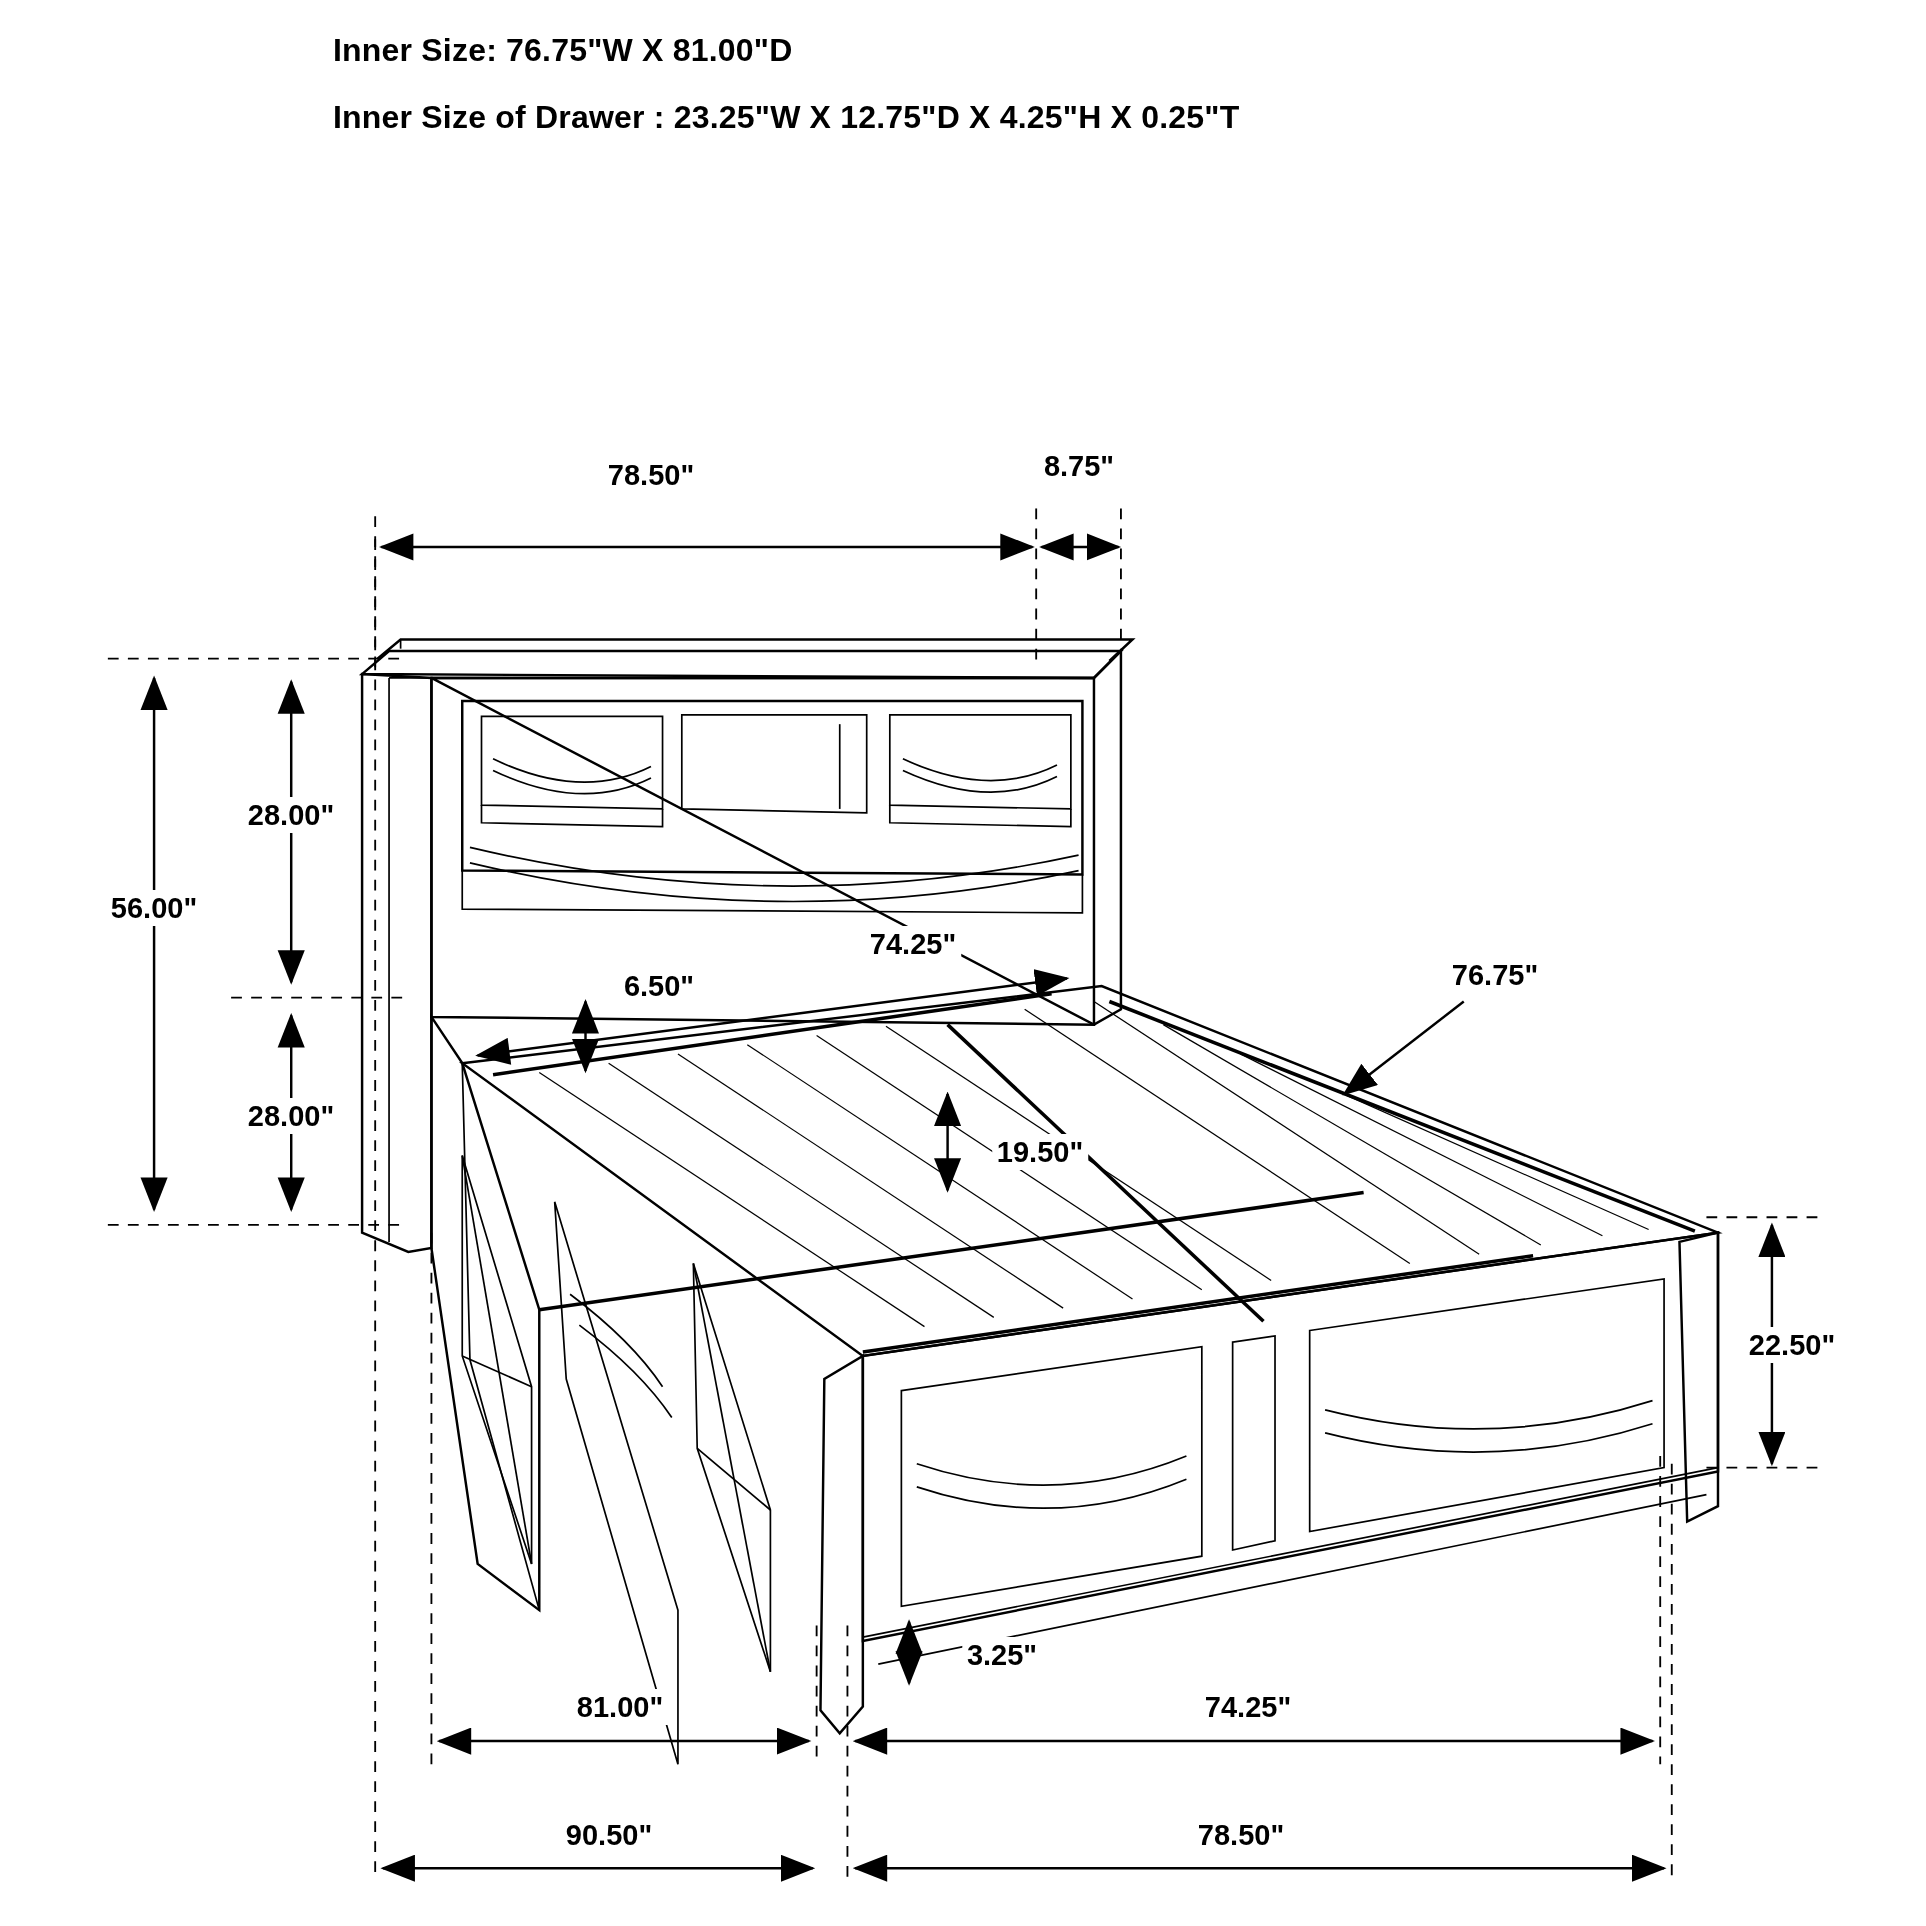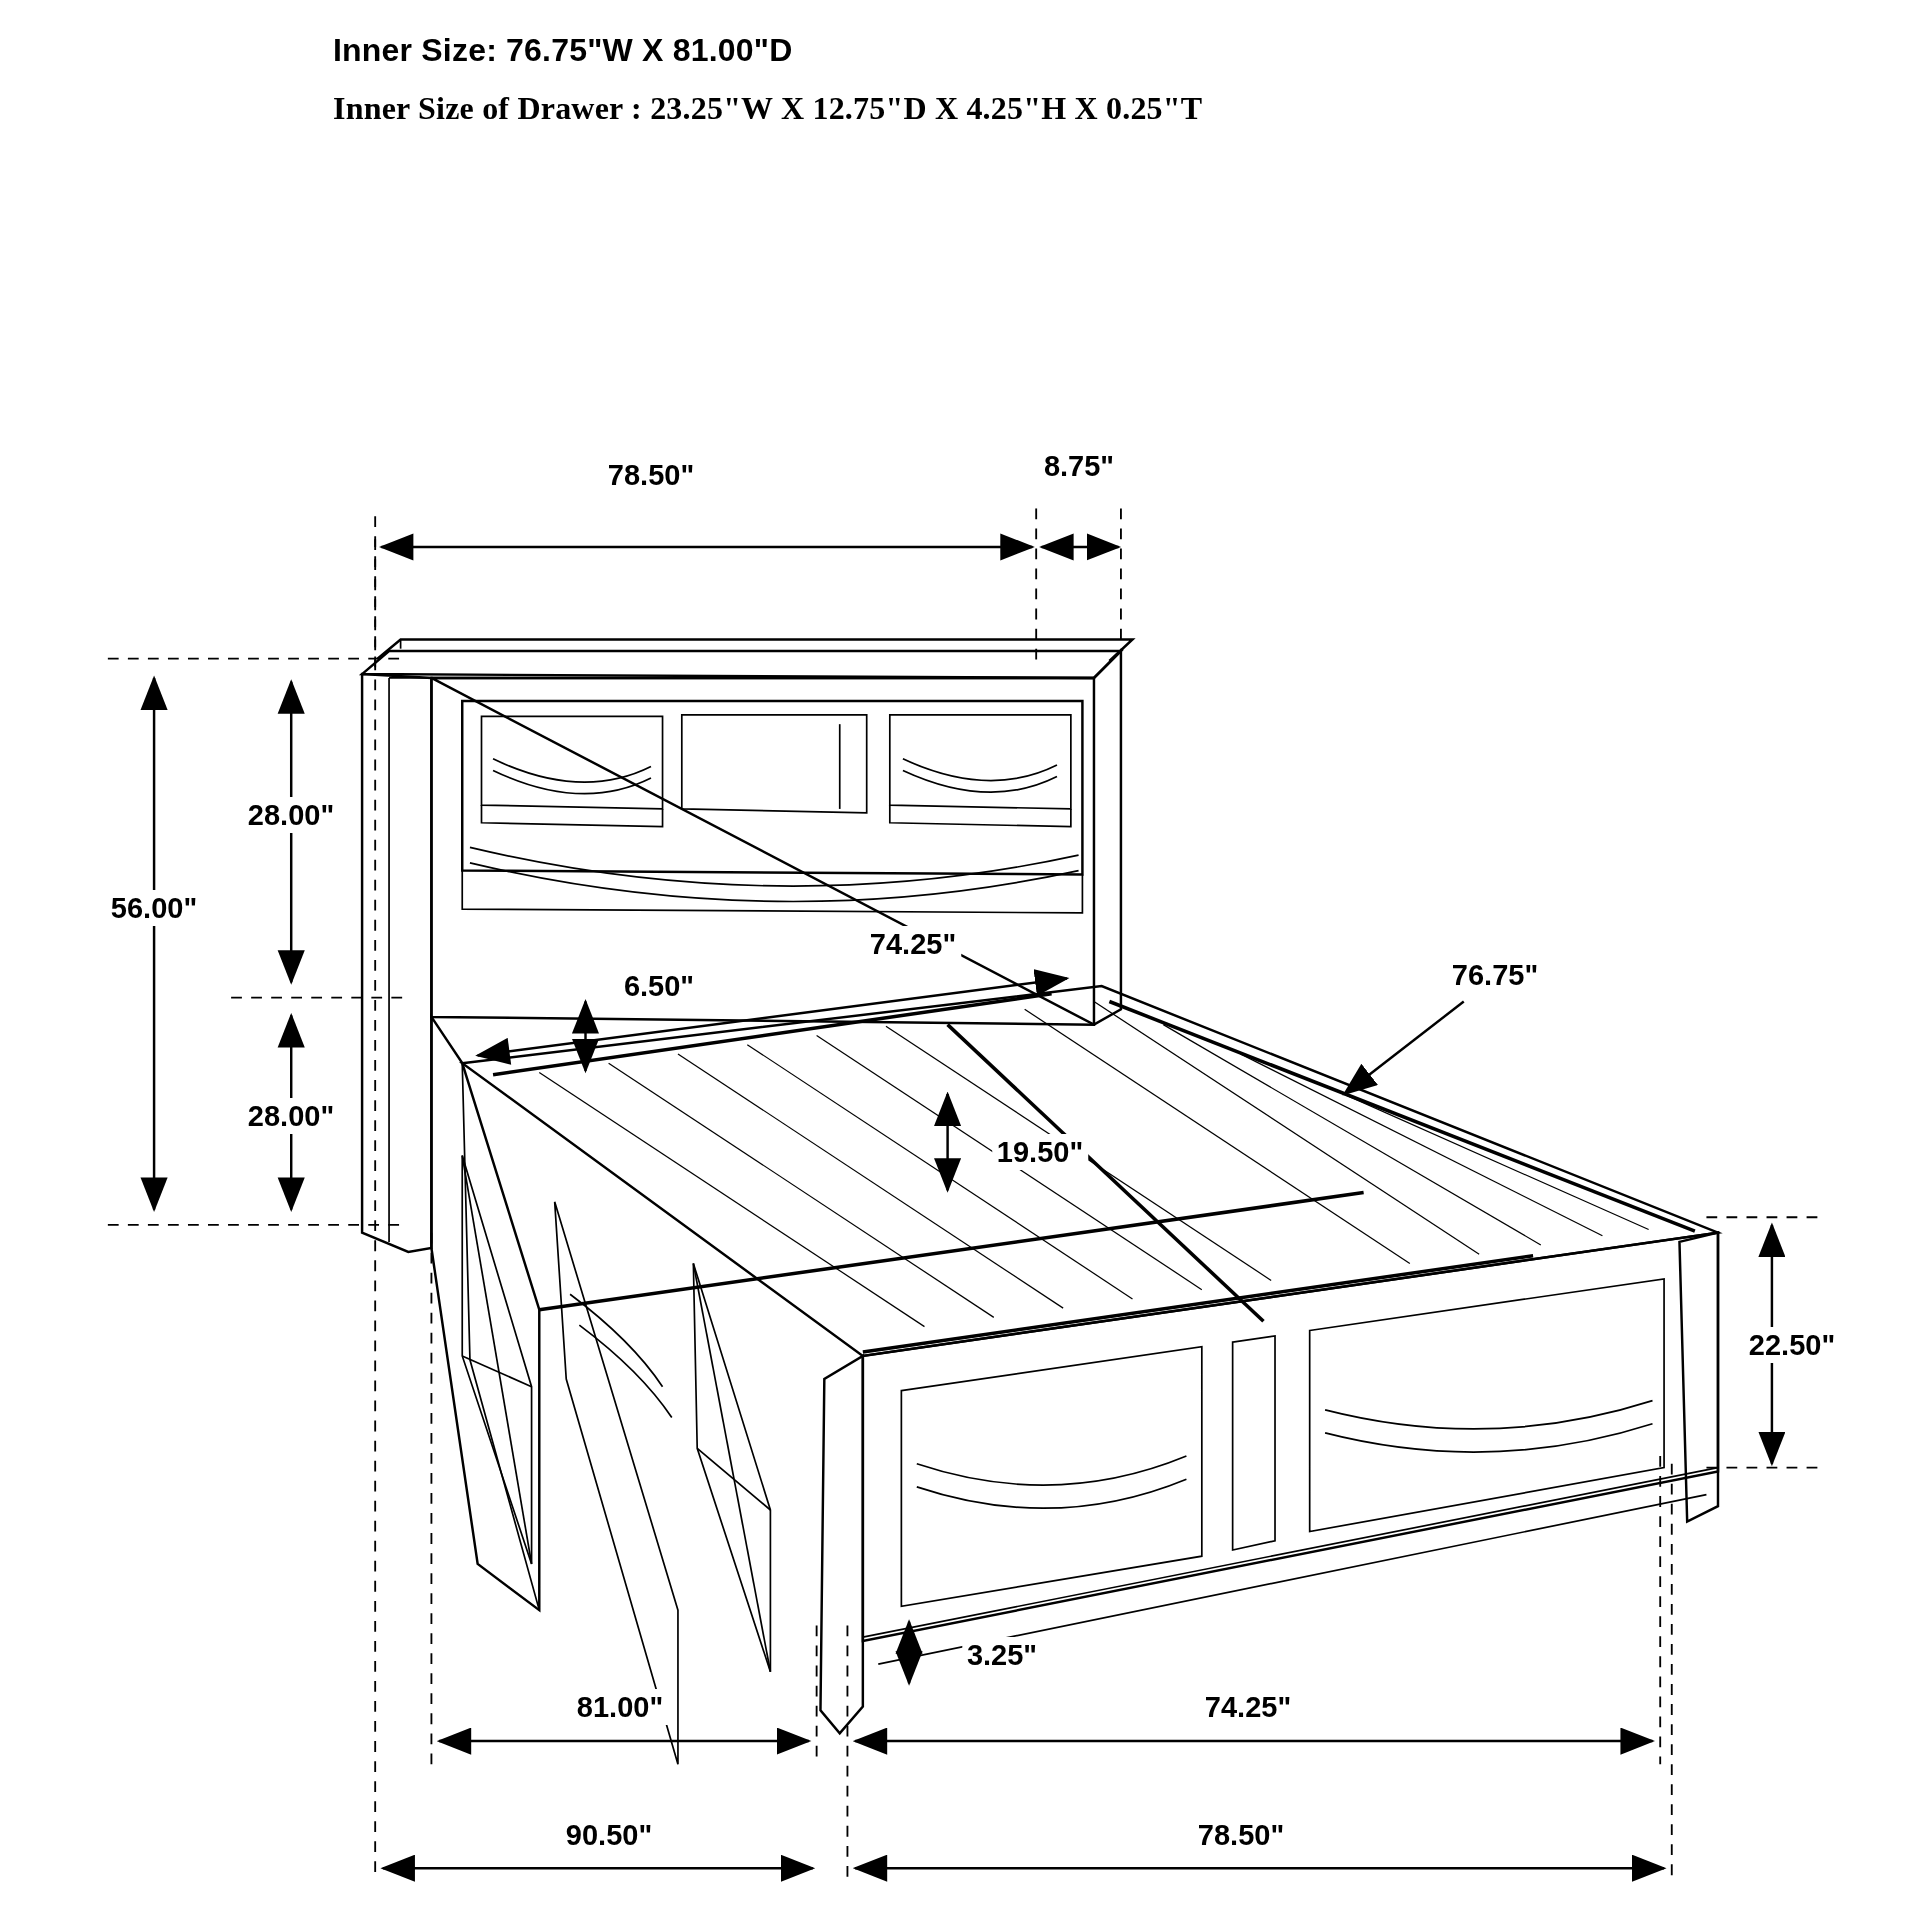--- a/index.html
+++ b/index.html
@@ -1,20 +1,20 @@
 <!DOCTYPE html>
 <html style="font-size:12.3px"><head>
 <meta charset="utf-8">
 <style>
   html,body{margin:0;padding:0;background:#ffffff;}
   body{width:1926px;height:1926px;position:relative;font-family:"Liberation Sans",sans-serif;color:#000;}
   #stage{position:absolute;left:0;top:0;width:1926px;height:1926px;}
   .hdr{position:absolute;font-weight:bold;font-size:32px;letter-spacing:0.2px;white-space:nowrap;}
   #hdr1{left:333px;top:32px;}
-  #hdr2{left:333px;top:90px;font-family:Liberation Serif, serif;}
+  #hdr2{left:333px;top:99px;}
   .dimlabel{position:absolute;font-weight:bold;font-size:29px;white-space:nowrap;background:#fff;padding:1.5px 4.6px;}
   svg{position:absolute;left:0;top:0;}
   .ln{stroke:#000;fill:none;}
   .thin{stroke-width:2.2;}
   .med{stroke-width:3.2;}
   .thick{stroke-width:4.6;}
   .dash{stroke-dasharray:14 12;stroke-width:2.4;}
   .slat{stroke:#000;stroke-width:1.6;fill:none;}
 </style>
 </head>

